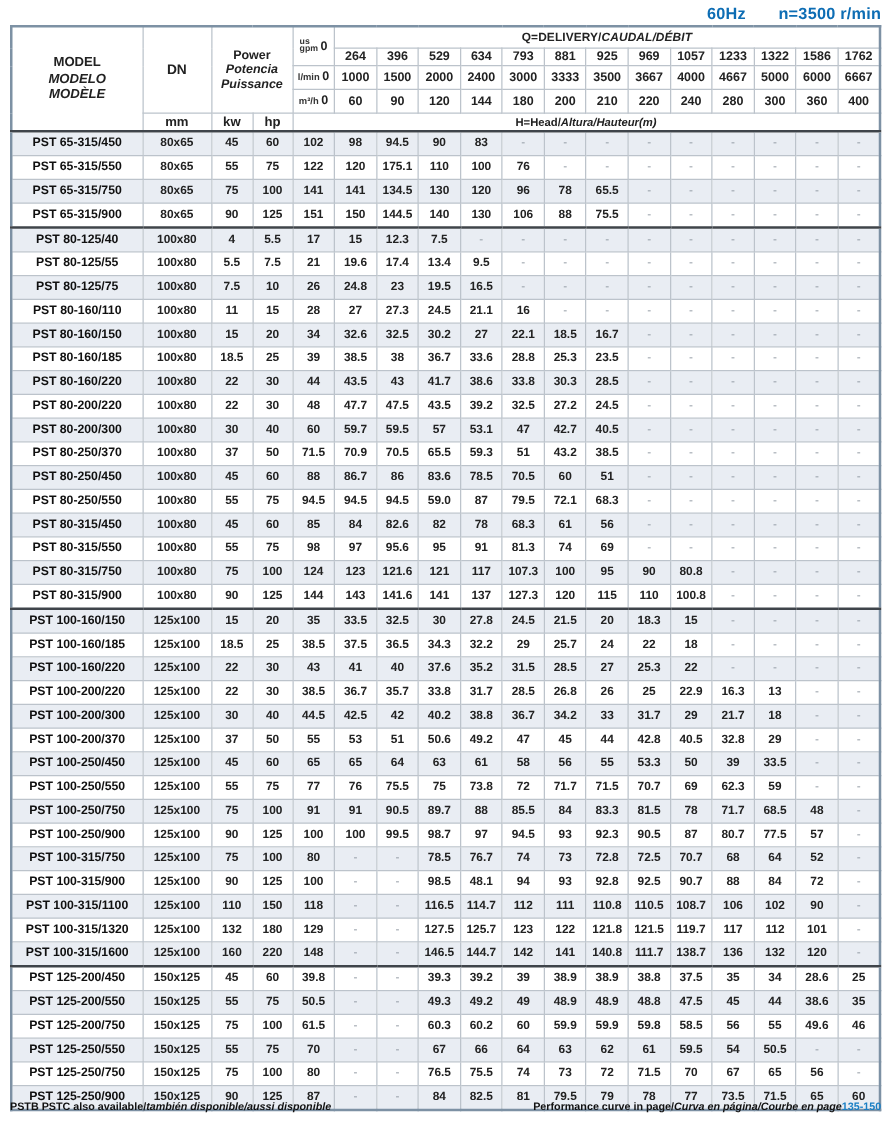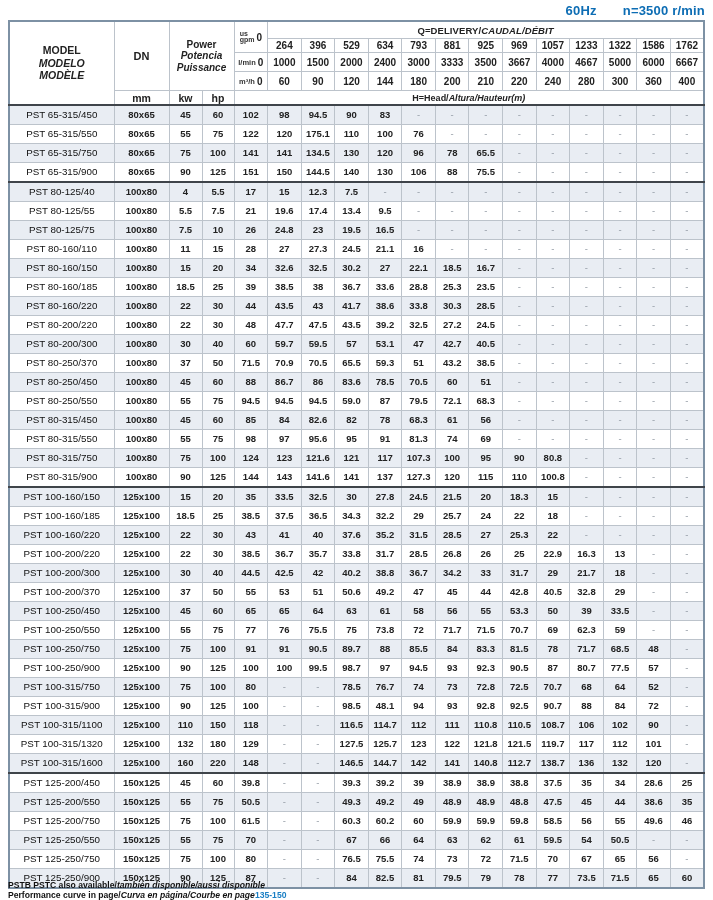--- a/index.html
+++ b/index.html
@@ -34,28 +34,28 @@
   .c-u0 .usm{font-size:7px;font-weight:bold;line-height:6.5px;display:inline-block;text-align:left;vertical-align:middle;margin-right:2px;color:#333;}
   .c-u0 .z, .ucell .z{font-size:10px;font-weight:bold;vertical-align:middle;}
   .ucell .usm2{font-size:7.5px;font-weight:bold;margin-right:2px;vertical-align:middle;color:#333;}
   .c-qt{font-size:9.5px;letter-spacing:.1px;}
   .c-ht{font-size:9px;}
   .fv{font-size:10px;}
   .c-mm,.c-kw,.c-hp{font-size:10.5px;}
   tbody td{height:18px;line-height:18px;}
   tbody tr.shade{background:#e9edf3;}
   tbody tr.grp td{border-top:2px solid #3f444a;}
-  td.mcell{text-align:left;padding-left:6px;font-weight:normal;font-size:9.8px;color:#101010;}
+  td.mcell{text-align:left;padding-left:6px;font-weight:bold;font-size:9.8px;color:#101010;}
   td.num{font-size:9.5px;font-weight:bold;color:#222;}
   td.dash{color:#939ba4;font-weight:normal;}
   td.sepr, th.sepr{border-right:1px solid #99a3ad;}
   .footer{
     position:absolute;left:8px;width:697px;top:880px;
     display:flex;justify-content:space-between;align-items:baseline;
-    font-size:8.6px;font-weight:bold;color:#111;flex-direction:column;
+    font-size:8.6px;font-weight:bold;color:#111;
   }
   .footer i{font-style:italic;}
   .footer .right{display:flex;gap:0;align-items:flex-start;}
   .footer .pages{color:#1a7fc4;}
 </style>
 </head>
 <body>
 
 <div class="topline">
   <span class="freq">60Hz</span><span>n=3500 r/min</span>
@@ -831,21 +831,21 @@
         <td class="num">160</td>
         <td class="num sepr">220</td>
         <td class="num">148</td>
         <td class="num dash">-</td>
         <td class="num dash">-</td>
         <td class="num">146.5</td>
         <td class="num">144.7</td>
         <td class="num">142</td>
         <td class="num">141</td>
         <td class="num">140.8</td>
-        <td class="num">112.7</td>
+        <td class="num">111.7</td>
         <td class="num">138.7</td>
         <td class="num">136</td>
         <td class="num">132</td>
         <td class="num">120</td>
         <td class="num dash">-</td>
       </tr>
       <tr class="grp">
         <td class="mcell sepr">PST 125-200/450</td>
         <td class="num sepr">150x125</td>
         <td class="num">45</td>

